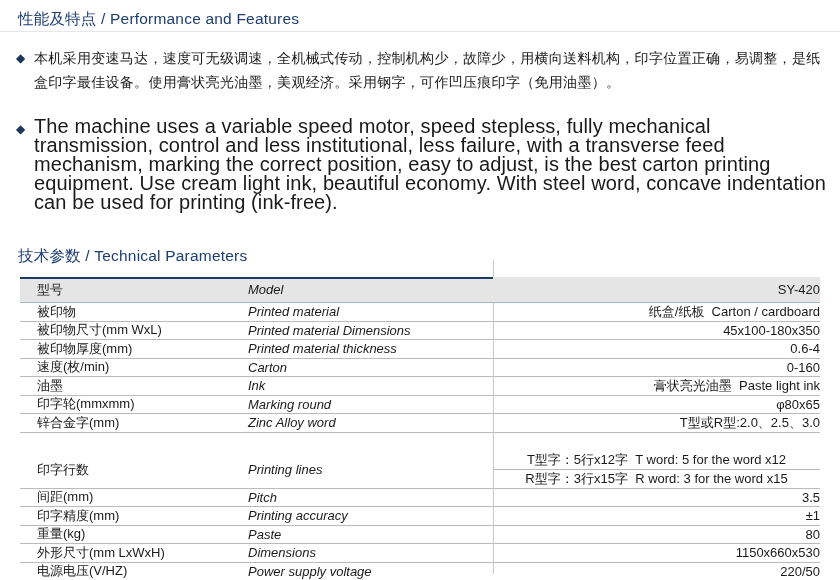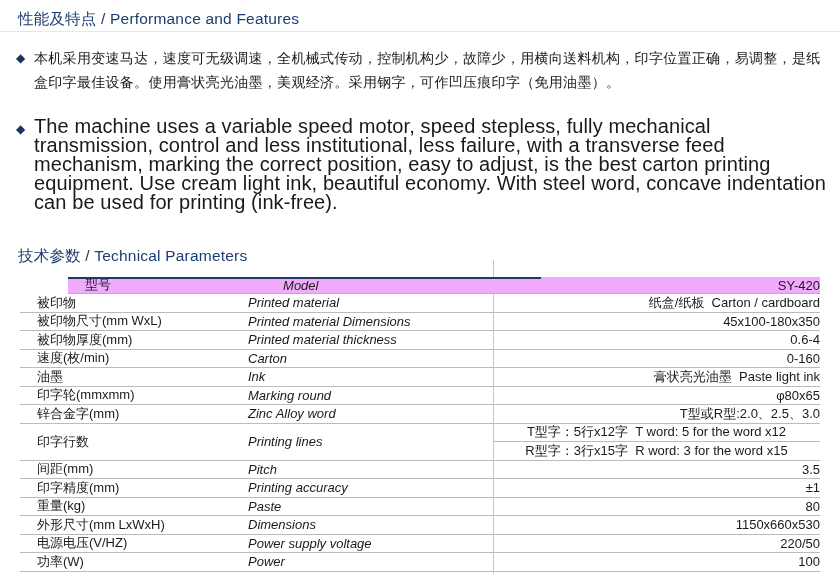--- a/index.html
+++ b/index.html
@@ -17,32 +17,32 @@
   .bullet{position:absolute;left:16px;width:814px;display:flex;}
   .diamond{flex:none;width:18px;color:#1a355e;font-size:12px;line-height:24px;}
   #bullet-cn{top:46px;}
   #bullet-cn .btext{font-size:14px;line-height:24px;letter-spacing:0.3px;}
   #bullet-en{top:117px;}
   #bullet-en .btext{font-size:20px;line-height:19px;letter-spacing:0.1px;}
 
   .spec-table{position:absolute;left:20px;top:277px;width:800px;font-size:13px;}
   .vdiv{position:absolute;left:473px;top:-17px;width:1px;height:314px;background:#c5c8ca;}
   .thead{
-    position:relative;height:17px;background:#f0abfc;display:flex;align-items:center;
-    border-bottom:1px solid #a3bac6;box-sizing:border-box;margin-left:48px;
+    position:relative;height:26px;background:#e5e5e5;display:flex;align-items:center;
+    border-bottom:1px solid #a3bac6;box-sizing:border-box;
   }
   .darktop{position:absolute;left:0;top:0;width:473px;height:2px;background:#1b3a68;}
   .t-row{
     display:flex;align-items:center;height:18.5px;
     border-bottom:1px solid #b9bcbf;box-sizing:border-box;
   }
   .c1{width:228px;padding-left:17px;box-sizing:border-box;white-space:nowrap;}
   .c2{width:245px;white-space:nowrap;font-style:italic;}
   .c3{width:327px;text-align:right;white-space:pre;}
-  .t-row.dbl{height:37px;}
+  .t-row.dbl{height:37px;margin-top:19px;}
   .dbl .c3{display:flex;flex-direction:column;justify-content:stretch;height:100%;padding:0;}
   .half{height:18.5px;display:flex;align-items:center;justify-content:center;box-sizing:border-box;white-space:pre;}
   .half.top{border-bottom:1px solid #b9bcbf;}
 </style>
 </head>
 <body>
 
 <div class="page">
 
   <div class="sec-title" id="title-perf">性能及特点 / Performance and Features</div>

